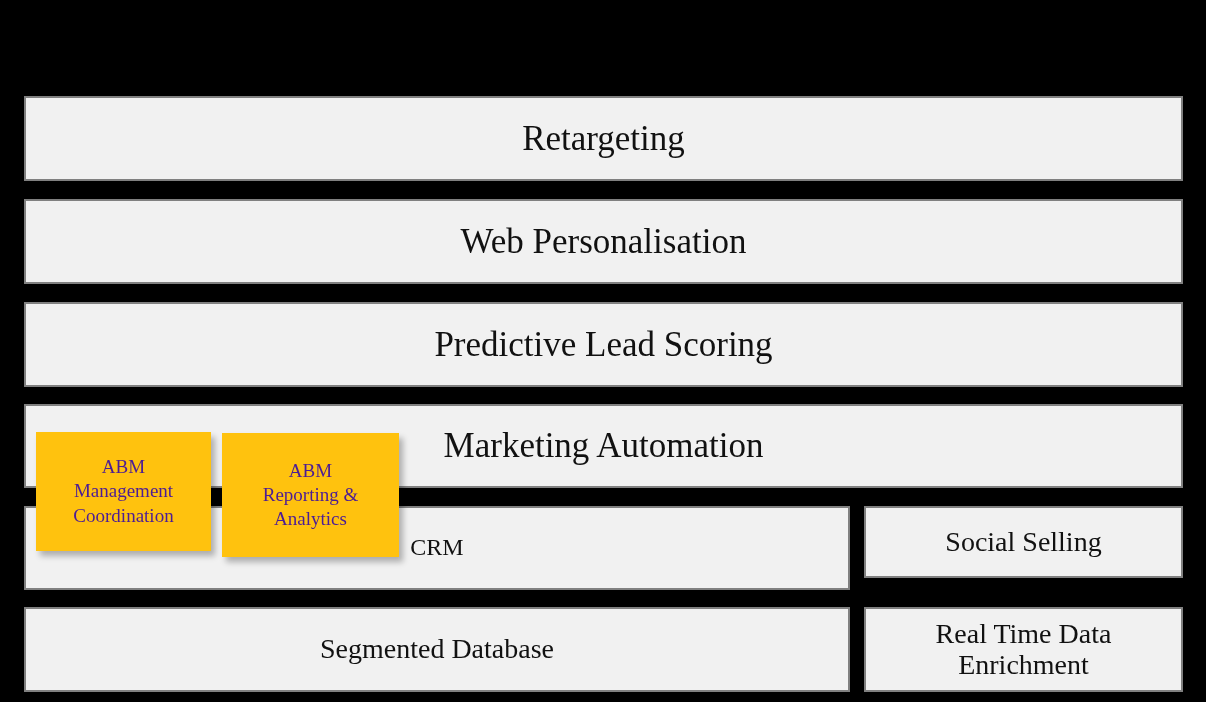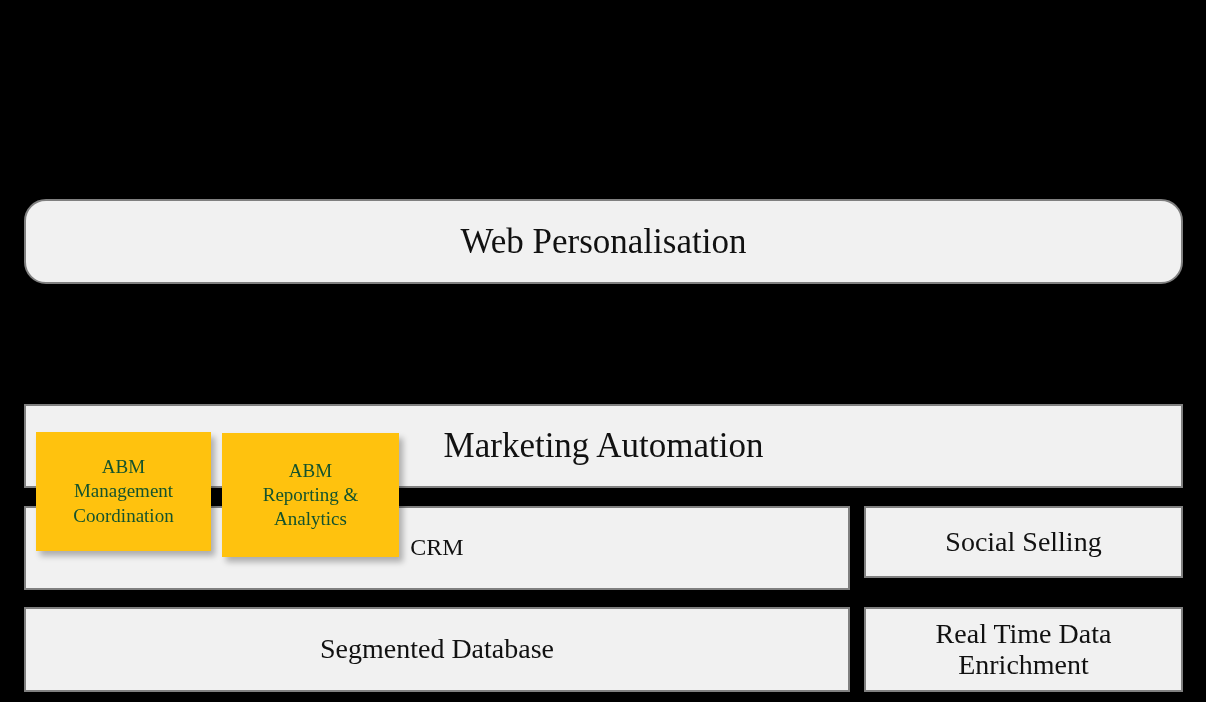--- a/index.html
+++ b/index.html
@@ -33,65 +33,71 @@
     display: block;
     width: 100%;
     padding: 0 10px;
     box-sizing: border-box;
   }
 
   
   .row-full { left: 24px; width: 1159px; }
 
   .r-retargeting        { top: 96px;  height: 85px;  font-size: 35px; }
-  .r-webpersonalisation { top: 199px; height: 85px;  font-size: 35px; border-radius: 22px; }
+  .r-webpersonalisation { top: 199px; height: 85px;  font-size: 35px; }
   .r-predictive         { top: 302px; height: 85px;  font-size: 35px; }
   .r-marketing          { top: 404px; height: 84px;  font-size: 35px; }
 
   
   .r-crm       { left: 24px;  top: 506px; width: 826px; height: 84px; font-size: 24px; }
   .r-social    { left: 864px; top: 506px; width: 319px; height: 72px; font-size: 28px; }
   .r-segmented { left: 24px;  top: 607px; width: 826px; height: 85px; font-size: 28px; }
   .r-realtime  { left: 864px; top: 607px; width: 319px; height: 85px; font-size: 28px; }
 
   
   .card {
     position: absolute;
     background: #ffc20e;
     box-sizing: border-box;
     display: flex;
     align-items: center;
     justify-content: center;
     text-align: center;
-    color: #14532d;
+    color: #4c1d95;
     font-size: 19px;
     line-height: 1.28;
     box-shadow: 4px 5px 6px rgba(0,0,0,0.28);
     z-index: 5;
   }
   .card-label {
     display: block;
     width: 100%;
     padding: 0 6px;
     box-sizing: border-box;
     white-space: pre-line;
   }
   .c-abm-management { left: 36px;  top: 432px; width: 175px; height: 119px; }
   .c-abm-reporting  { left: 222px; top: 433px; width: 177px; height: 124px; }
 </style>
 </head>
 <body>
 
 <div id="stage">
 
+  <div class="panel row-full r-retargeting">
+    <span class="panel-label">Retargeting</span>
+  </div>
 
   <div class="panel row-full r-webpersonalisation">
     <span class="panel-label">Web Personalisation</span>
   </div>
 
+  <div class="panel row-full r-predictive">
+    <span class="panel-label">Predictive Lead Scoring</span>
+  </div>
 
   <div class="panel row-full r-marketing">
     <span class="panel-label">Marketing Automation</span>
   </div>
 
   <div class="panel r-crm">
     <span class="panel-label">CRM</span>
   </div>
 
   <div class="panel r-social">

